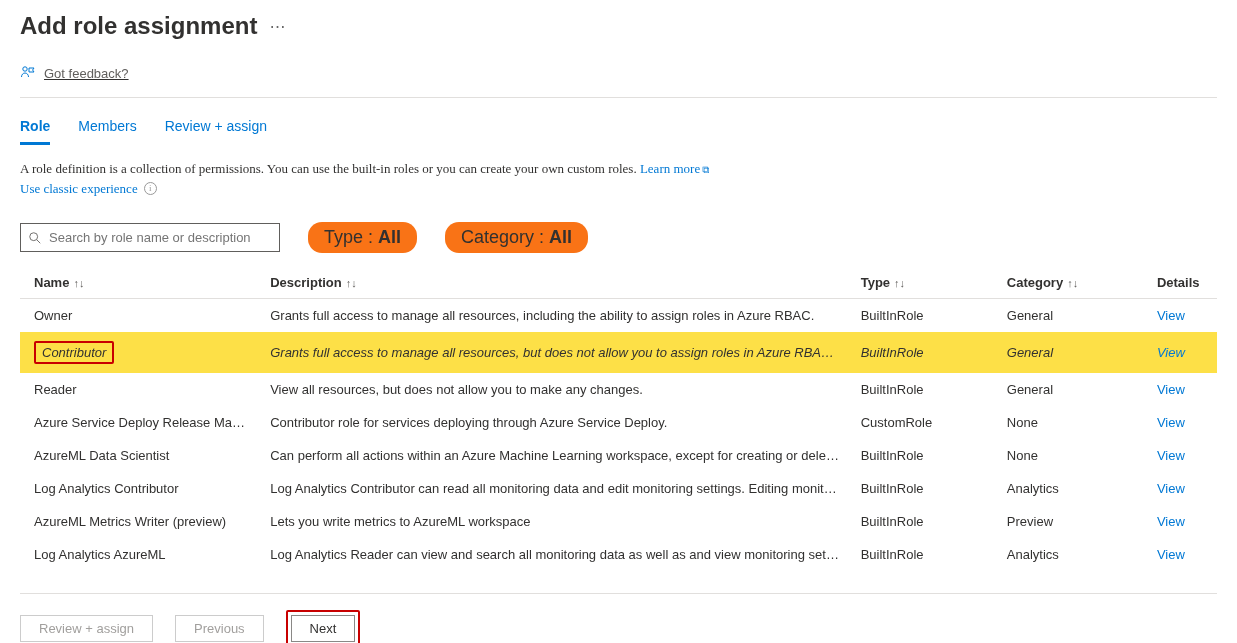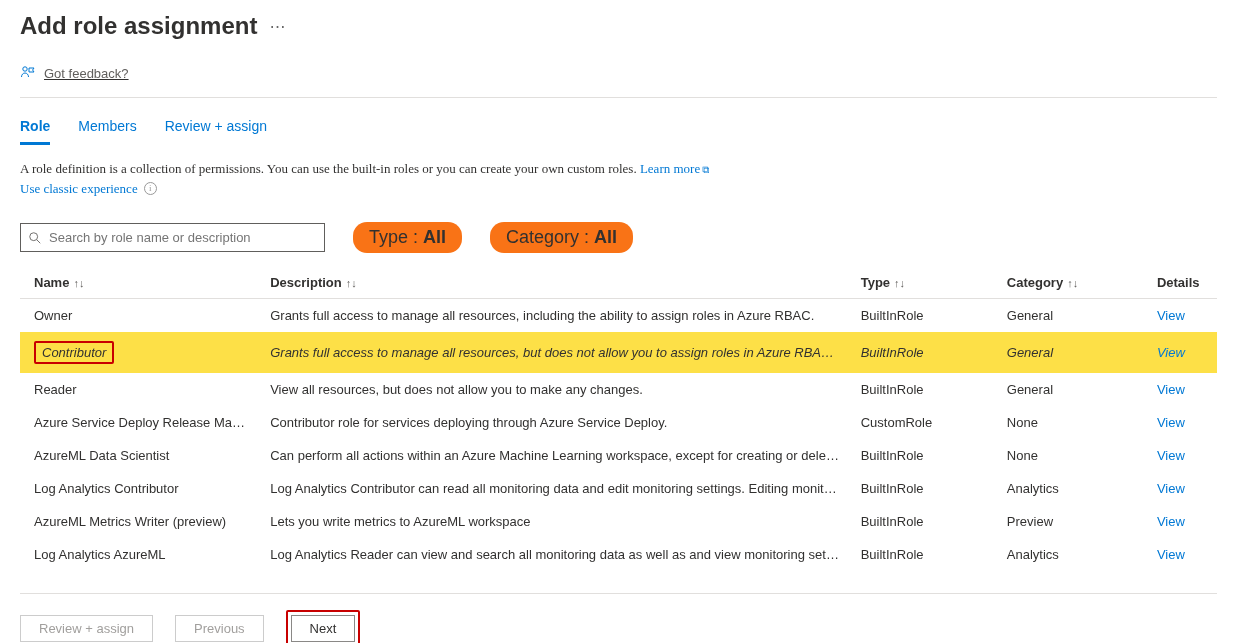--- a/index.html
+++ b/index.html
@@ -54,21 +54,21 @@
     width:13px; height:13px; border:1px solid #999; border-radius:50%;
     display:inline-flex; align-items:center; justify-content:center;
     font-size:9px; color:#999;
   }
   .filter-row {
     display:flex; align-items:center; gap:28px;
     margin-top:24px;
   }
   .search-wrap {
     position:relative;
-    width:305px;
+    width:260px;
   }
   .search-wrap svg { position:absolute; left:8px; top:50%; transform:translateY(-50%);}
   .search-input {
     width:100%;
     padding: 6px 8px 6px 28px;
     border:1px solid #605e5c;
     font-size:13px;
     background:#fff;
   }
   .pill {

